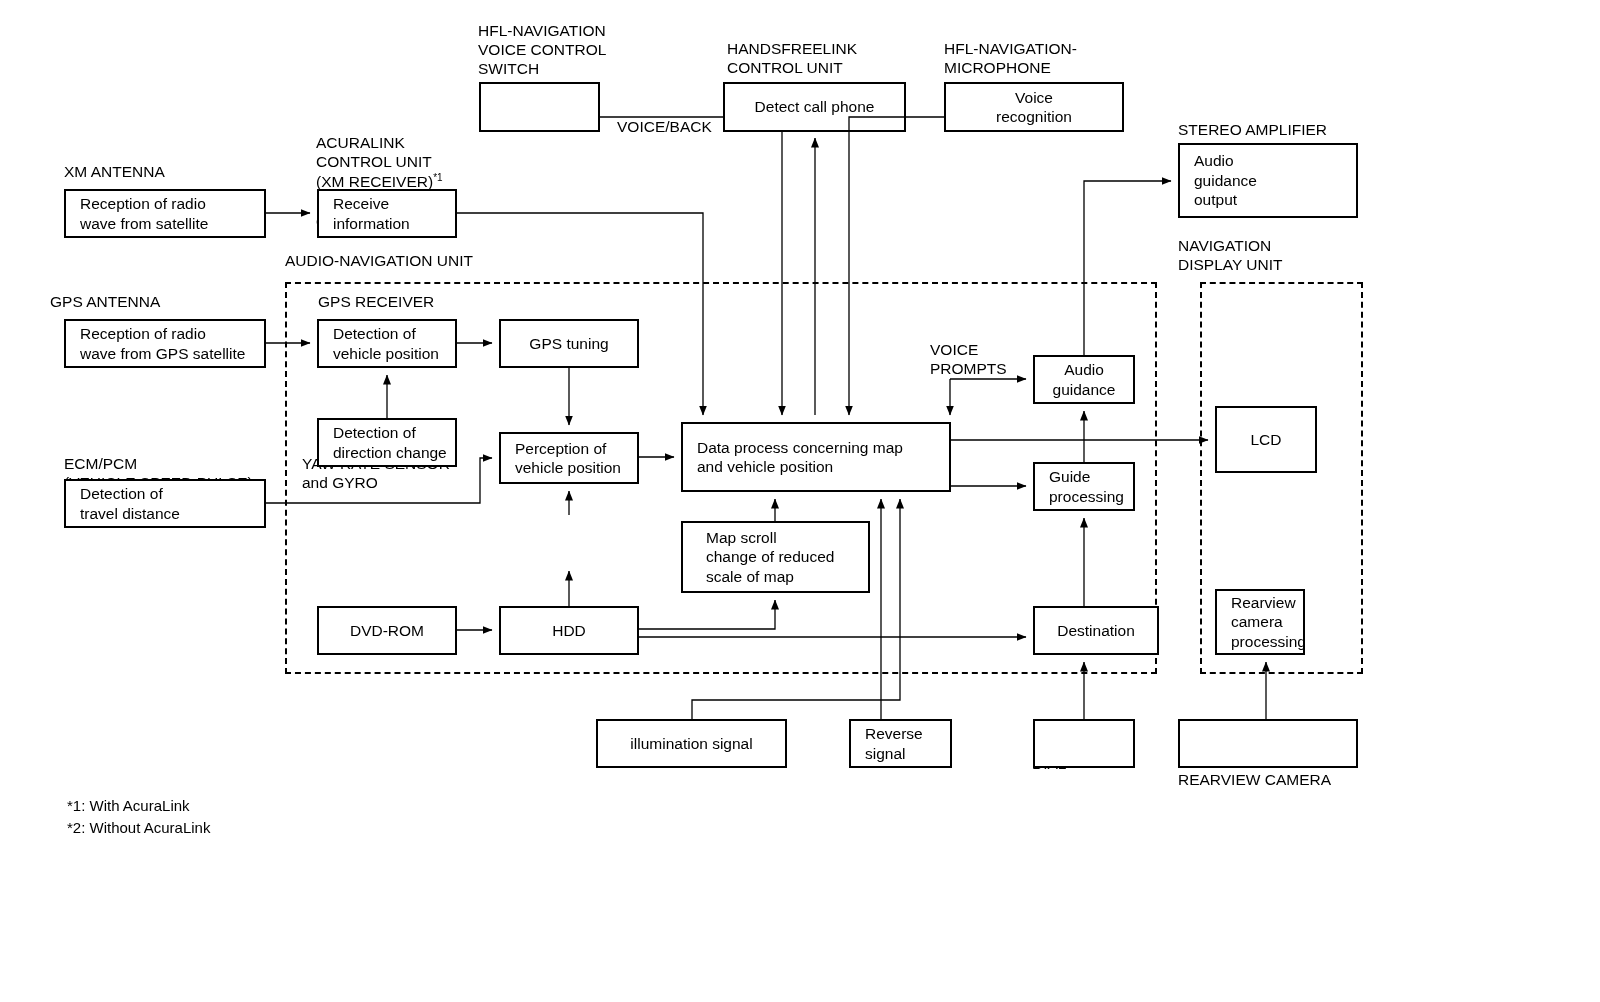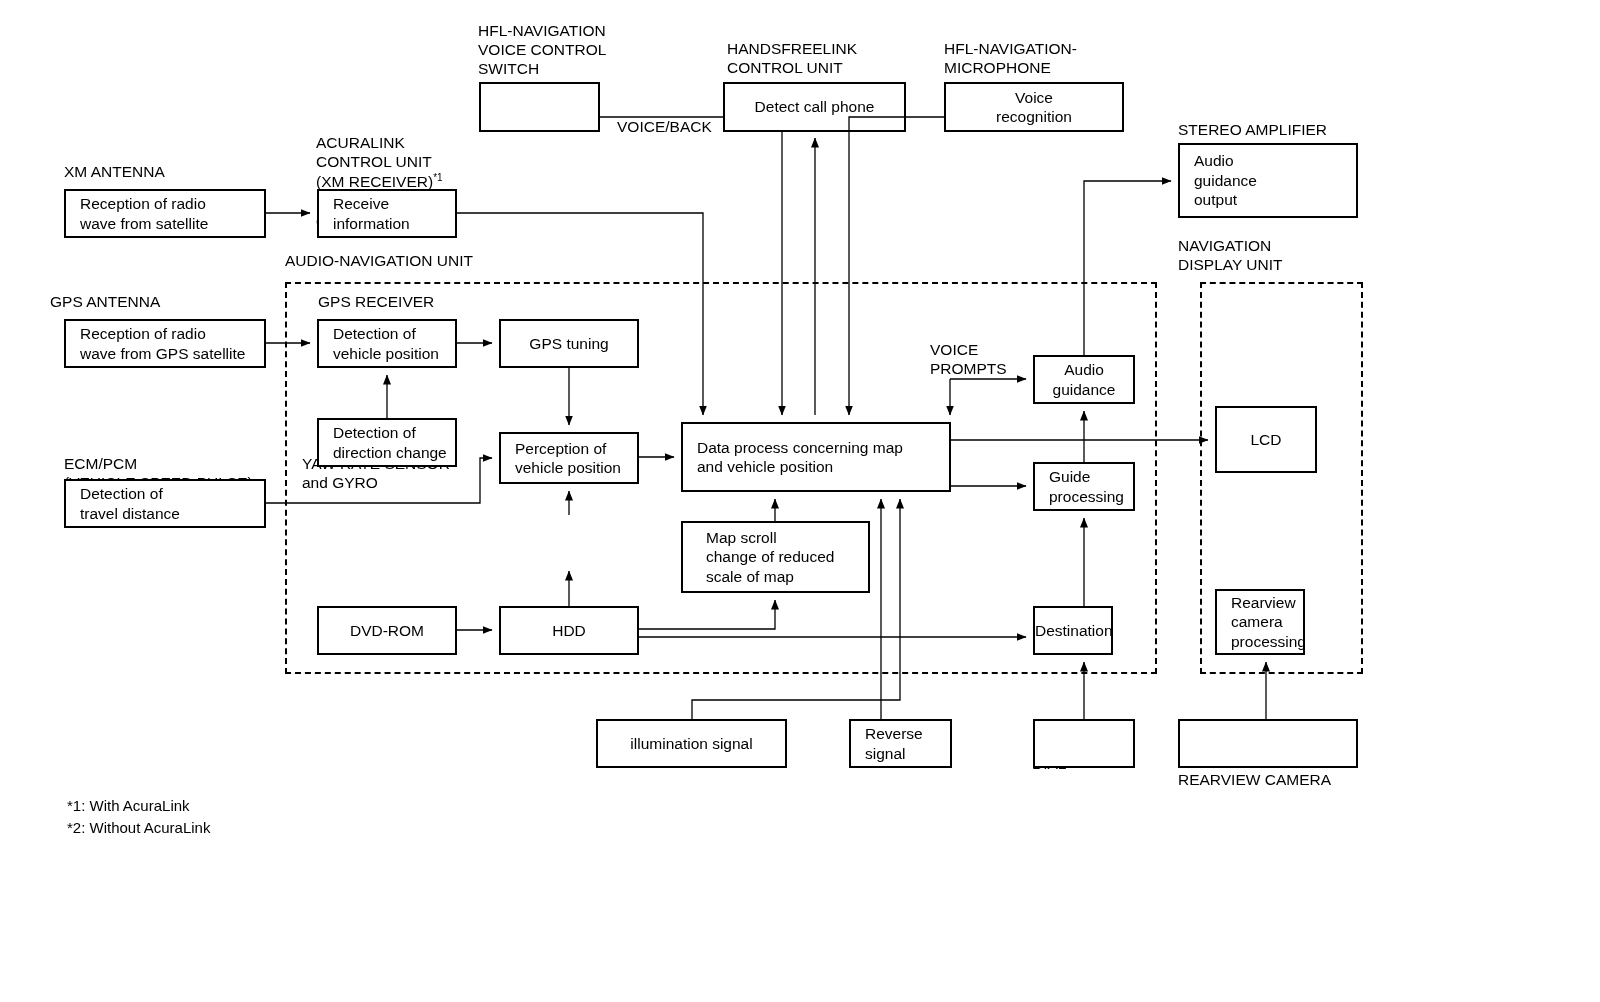--- a/index.html
+++ b/index.html
@@ -133,21 +133,21 @@
   <div class="box center" style="left:1033px;top:355px;width:102px;height:49px;">
     <span class="t">Audio
 guidance</span>
     </div>
 
   <div class="box" style="left:1033px;top:462px;width:102px;height:49px;">
     <span class="t">Guide
 processing</span>
     </div>
 
-  <div class="box center" style="left:1033px;top:606px;width:80px;height:49px;">
+  <div class="box center" style="left:1033px;top:606px;width:126px;height:49px;">
     <span class="t">Destination</span>
     </div>
 
   <div class="box" style="left:1178px;top:143px;width:180px;height:75px;">
     <span class="t">Audio
 guidance
 output</span>
     </div>
 
   <div class="box center" style="left:1215px;top:406px;width:102px;height:67px;">

